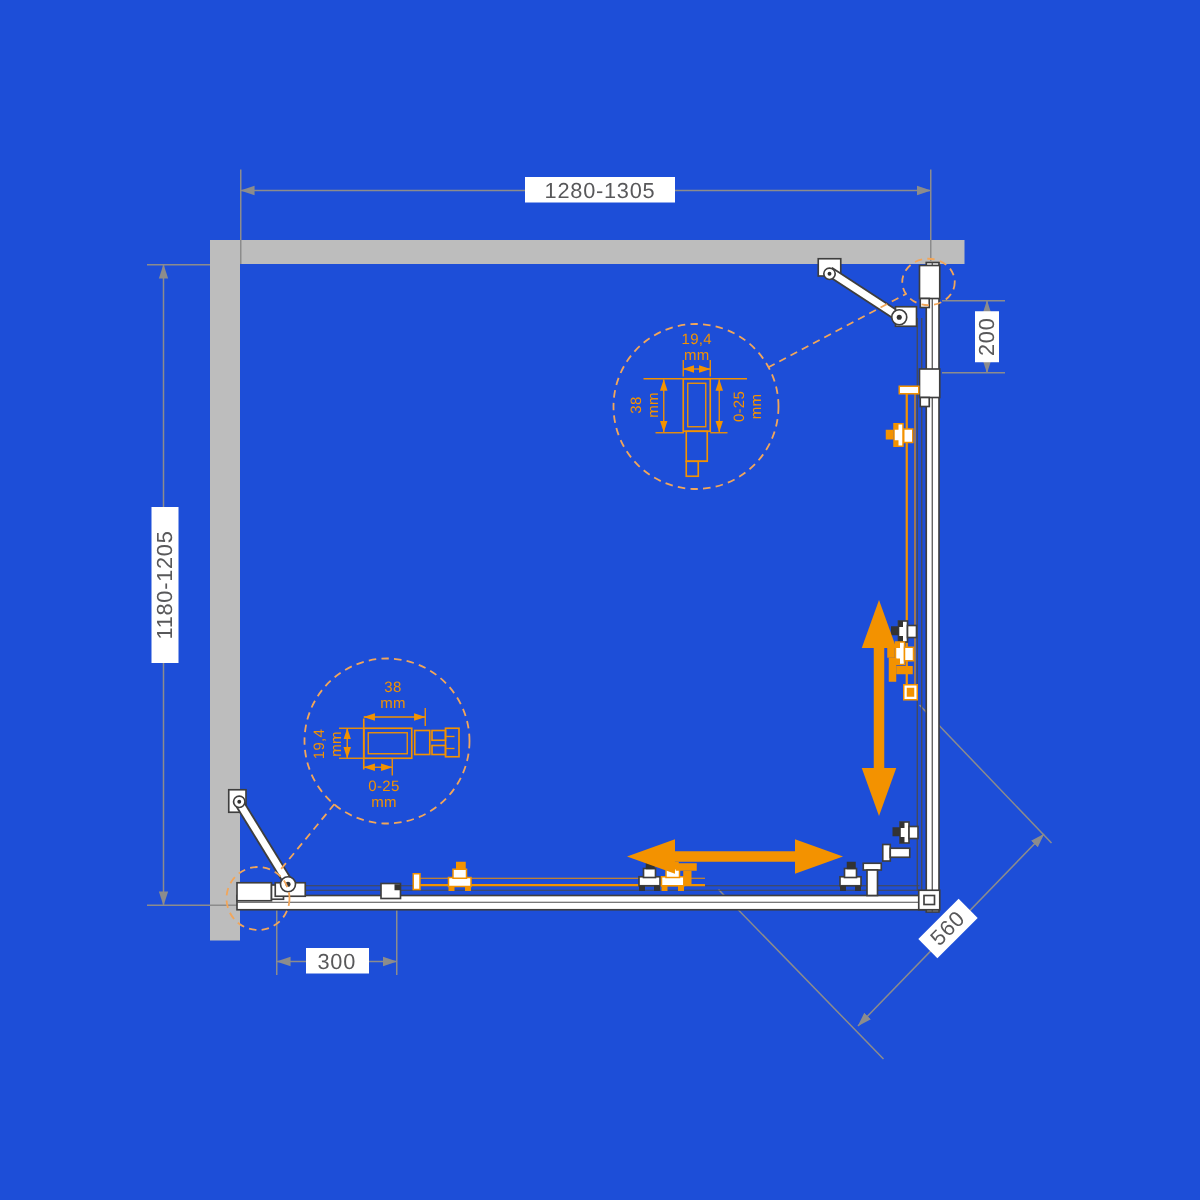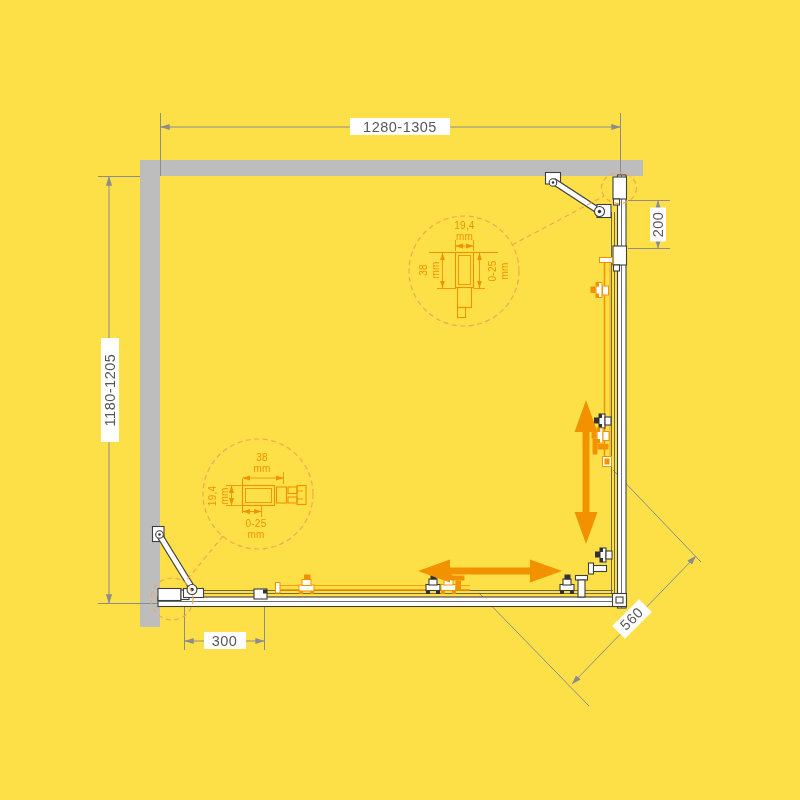--- a/index.html
+++ b/index.html
@@ -1,16 +1,16 @@
 <!DOCTYPE html>
 <html><head>
 <meta charset="utf-8">
 <style>
   html,body{margin:0;padding:0;background:#ffffff;}
-  .stage{width:800px;height:800px;position:relative;background:#fde047;}
+  .stage{width:800px;height:800px;position:relative;background:#1d4ed8;}
   svg{display:block;}
   .lnw{fill:#ffffff;stroke:#3E3E3E;stroke-width:1.1;}
   .thin{stroke:#4A4A4A;stroke-width:0.8;fill:none;}
   .dim{stroke:#8C8C8C;stroke-width:1;fill:none;}
   .dimtext{font-family:"Liberation Sans",sans-serif;font-size:14.5px;fill:#58585A;letter-spacing:.5px;text-anchor:middle;}
   .dtext{font-family:"Liberation Sans",sans-serif;font-size:10px;fill:#F39200;letter-spacing:.2px;text-anchor:middle;}
   .org{stroke:#F39200;fill:none;}
   .orgw{stroke:#F39200;fill:#ffffff;}
   .orgf{fill:#F39200;stroke:none;}
   .darkf{fill:#333333;stroke:none;}

